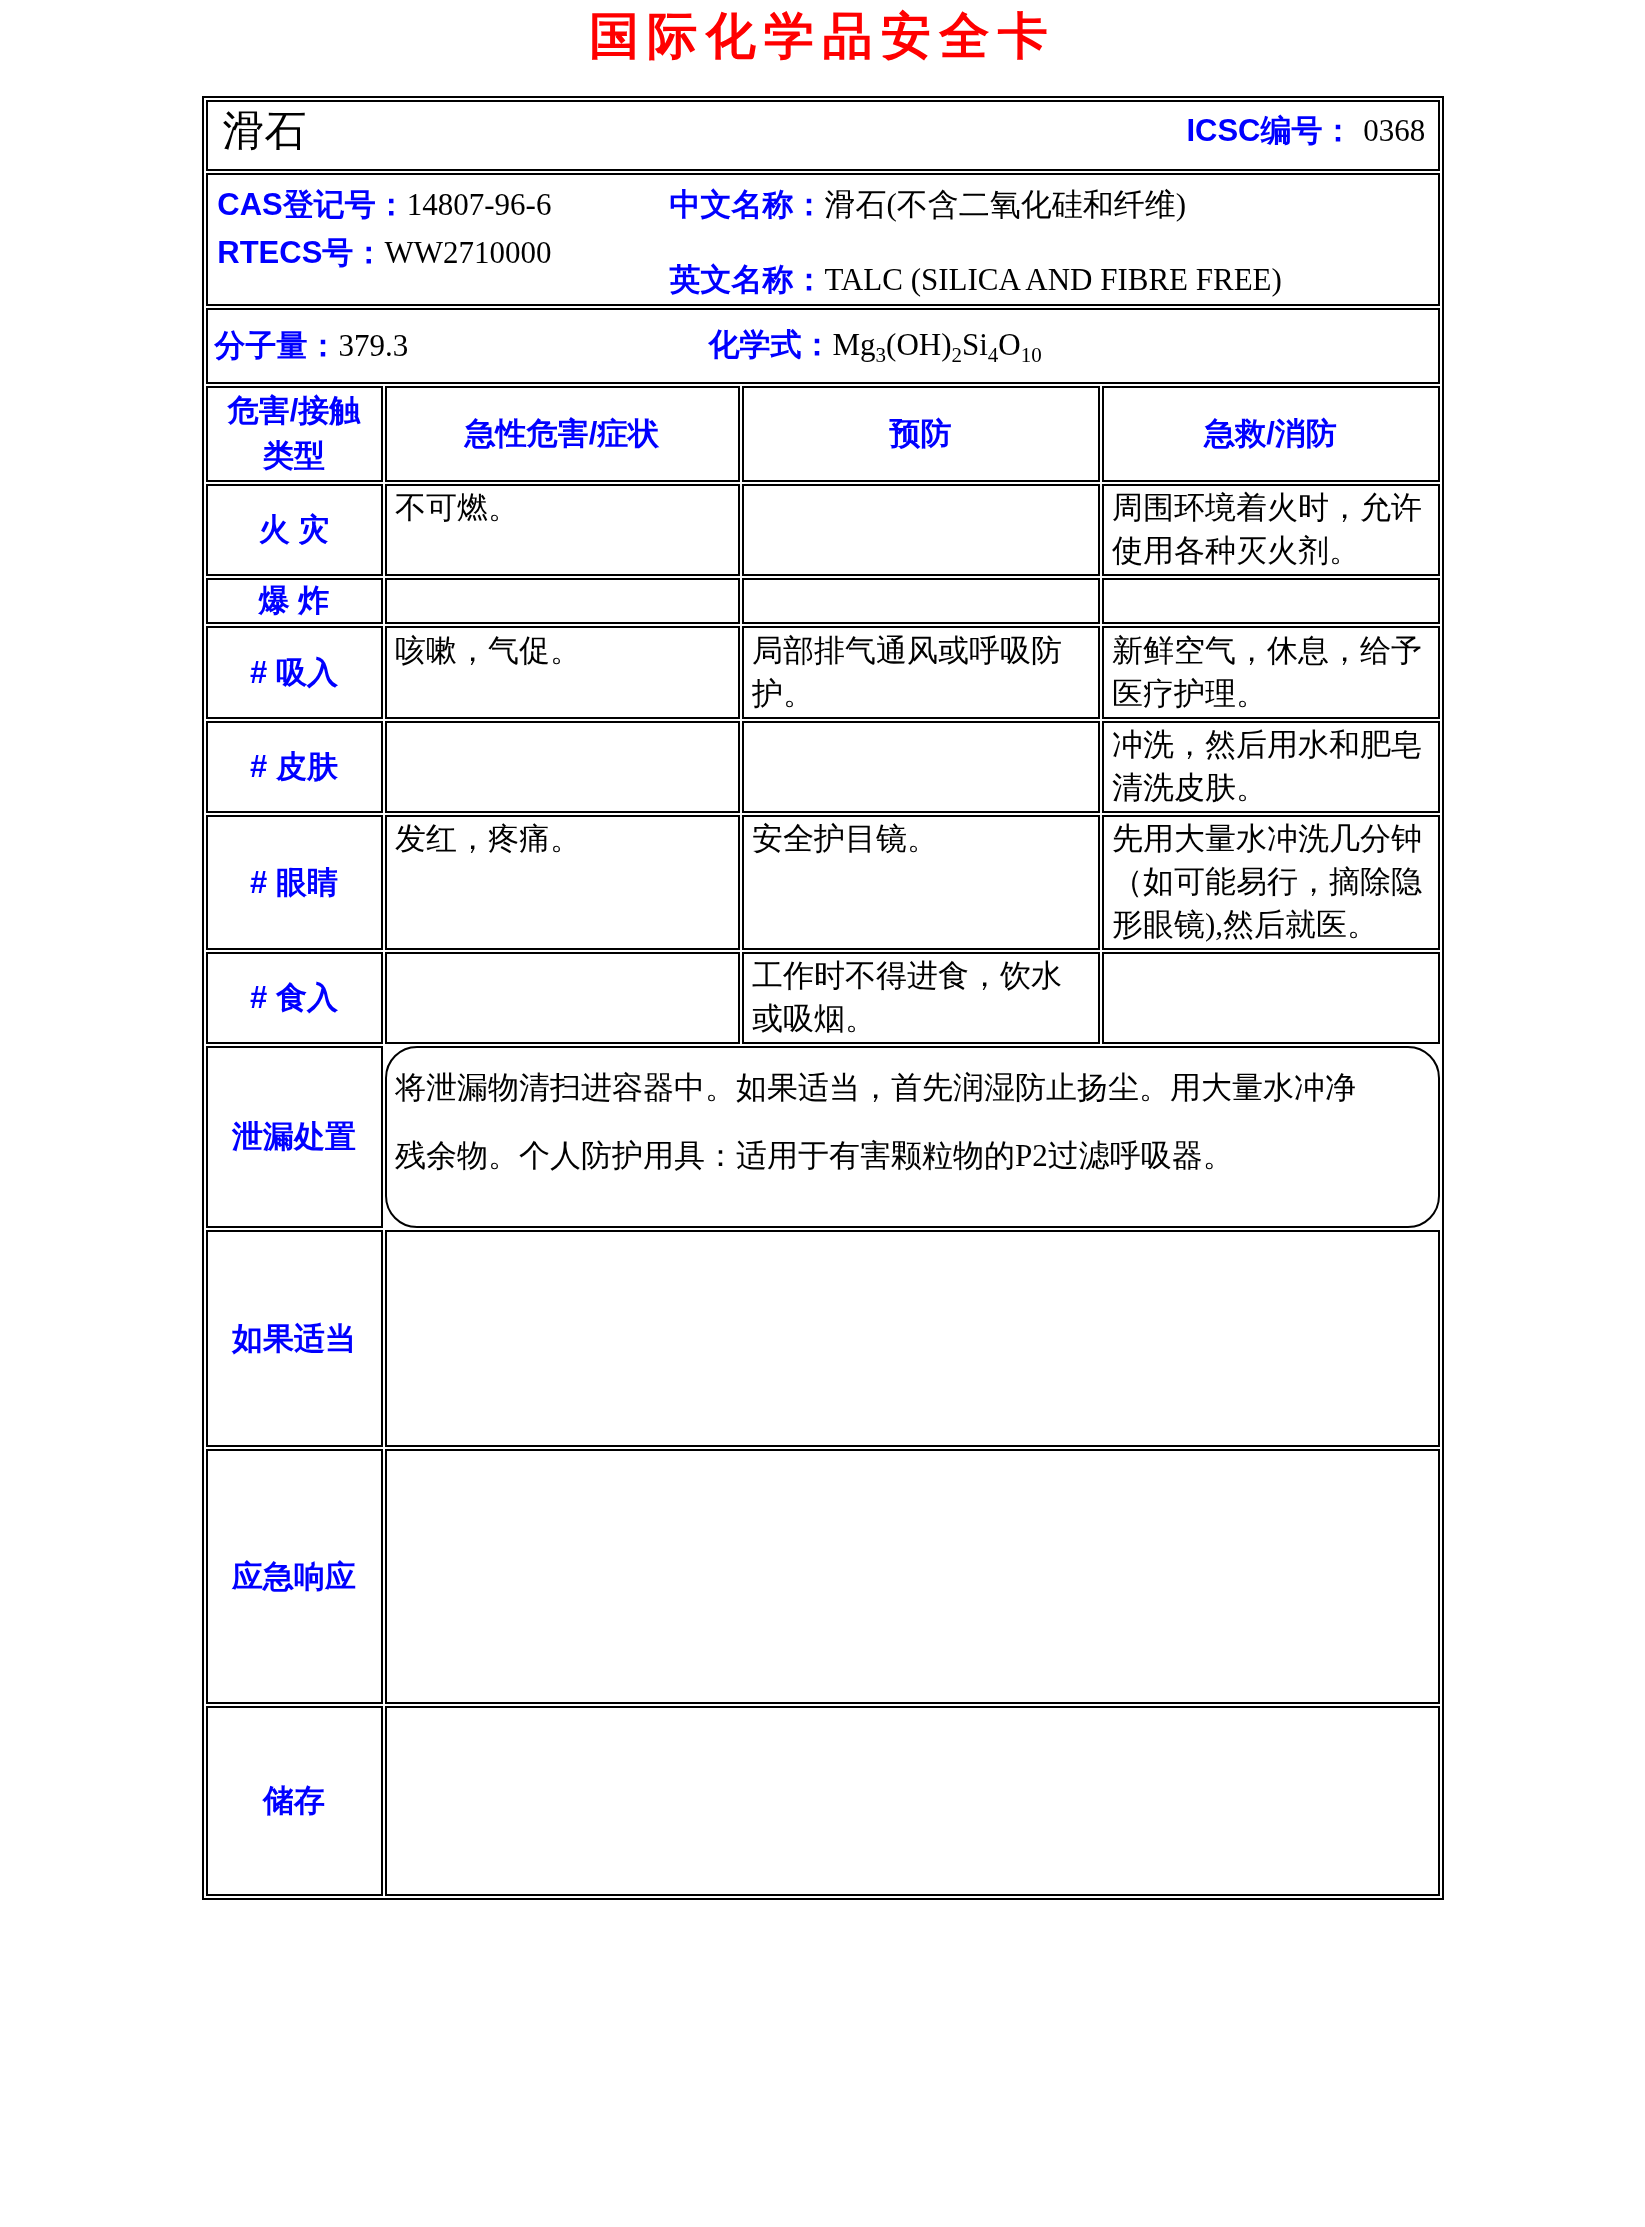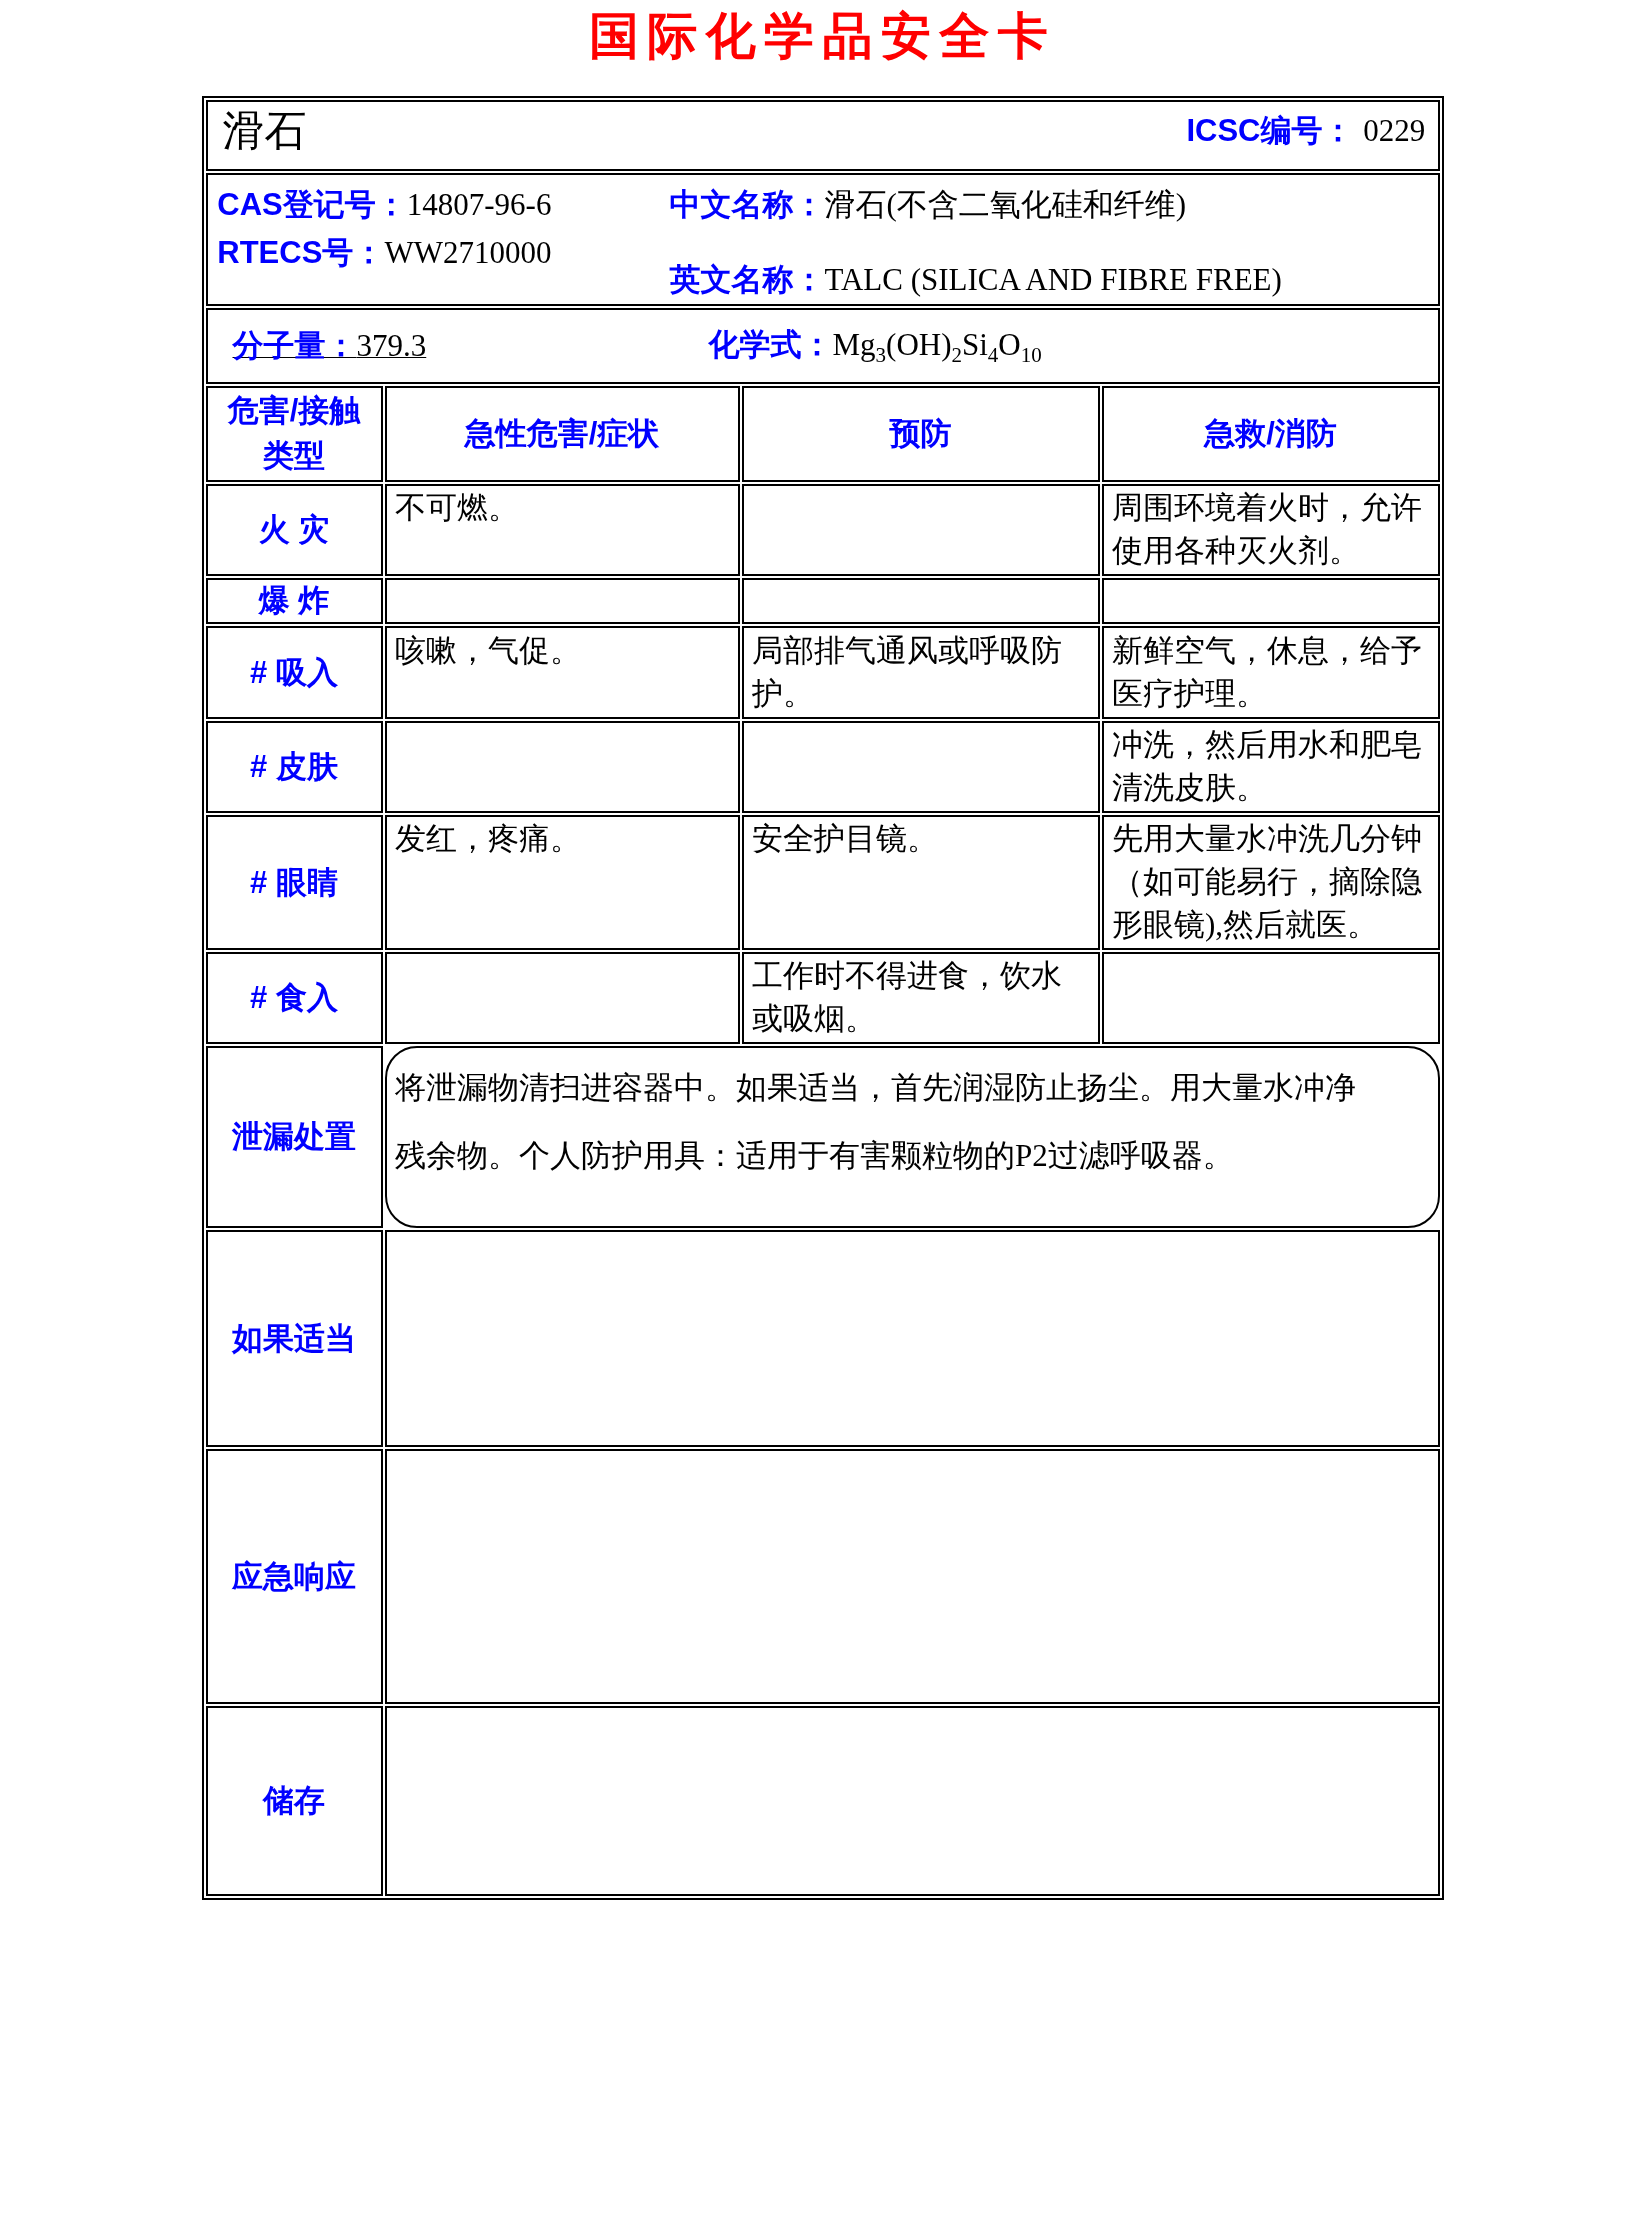--- a/index.html
+++ b/index.html
@@ -60,21 +60,21 @@
     display:flex;justify-content:space-between;align-items:center;
     height:100%;padding:0 11.2px 0 14px;box-sizing:border-box;
   }
   .substance{font-size:42px;}
   .icsc-no .val{margin-left:9.8px;}
   .abs{position:absolute;}
   .cas-line{left:9.8px;top:8.4px;}
   .rtecs-line{left:9.8px;top:57px;}
   .cn-line{left:462px;top:8.4px;}
   .en-line{left:462px;top:84px;}
-  .mw-line{left:25px;top:50%;transform:translateY(-50%);text-decoration:underline;}
+  .mw-line{left:7px;top:50%;transform:translateY(-50%);}
   .formula-line{left:462px;top:50%;transform:translateY(-50%);margin-left:39px;}
   .formula sub{font-size:21px;}
   
   td.hdr{
     text-align:center;vertical-align:middle;
     font-family:"Liberation Sans","DejaVu Sans",sans-serif;
     font-weight:bold;font-size:31px;color:var(--label-blue);
     white-space:pre-line;line-height:1.45;
   }
   td.type{
@@ -107,21 +107,21 @@
       <col style="width:353px">
       <col style="width:356px">
       <col style="width:336px">
   </colgroup>
 
   <tbody>
       <tr style="height:71px">
     <td colspan="4" class="info-cell">
       <div class="row1-flex">
         <span class="val substance">滑石</span>
-        <span class="icsc-no"><span class="lbl">ICSC编号：</span><span class="val">0229</span></span>
+        <span class="icsc-no"><span class="lbl">ICSC编号：</span><span class="val">0368</span></span>
       </div>
     </td>
   </tr>
 
   <tr style="height:133px">
     <td colspan="4" class="info-cell">
       <div class="abs cas-line"><span class="lbl">CAS登记号：</span><span class="val">14807-96-6</span></div>
       <div class="abs rtecs-line"><span class="lbl">RTECS号：</span><span class="val">WW2710000</span></div>
       <div class="abs cn-line"><span class="lbl">中文名称：</span><span class="val">滑石(不含二氧化硅和纤维)</span></div>
       <div class="abs en-line"><span class="lbl">英文名称：</span><span class="val">TALC (SILICA AND FIBRE FREE)</span></div>

